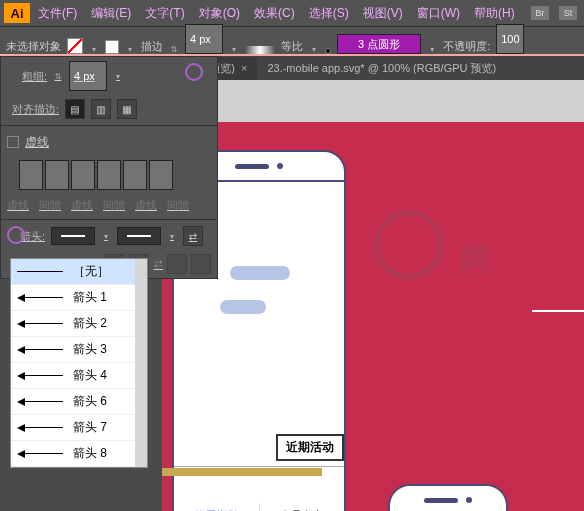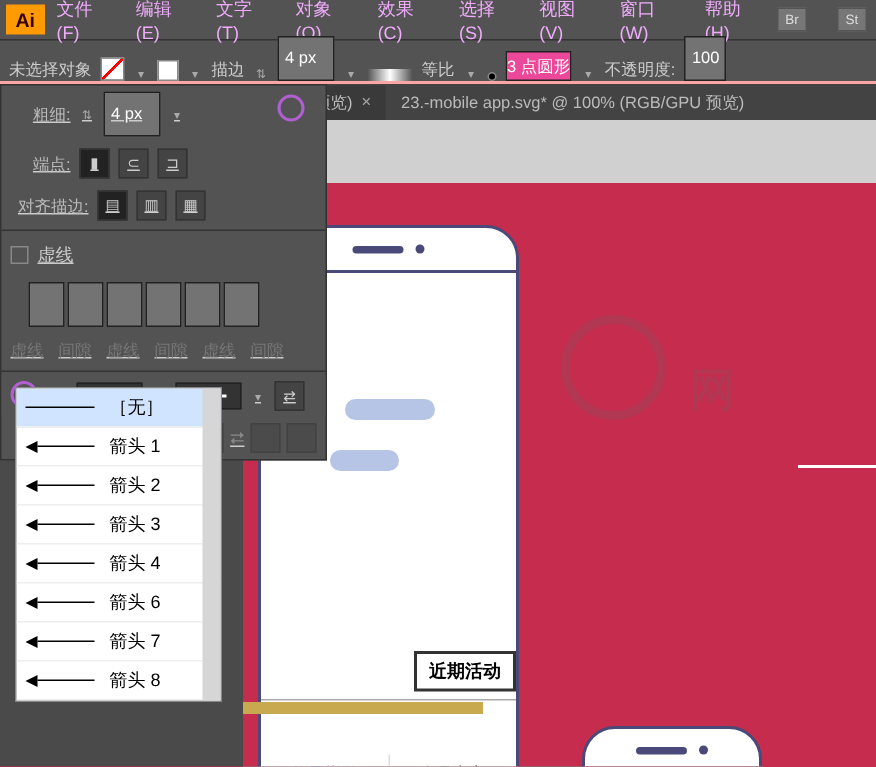--- a/index.html
+++ b/index.html
@@ -1,32 +1,32 @@
 <!DOCTYPE html>
 <html><head>
 <meta charset="utf-8">
 <style>
 * { box-sizing: border-box; margin: 0; padding: 0; font-family: "Microsoft YaHei", Arial, sans-serif; }
 body { background: #4a4a4a; width: 584px; height: 511px; overflow: hidden; font-size: 12px; color: #ccc; position: relative; }
 
 .menubar { background: #535353; height: 26px; display: flex; align-items: center; padding-left: 4px; gap: 2px; }
 .ai-logo { background: #ff9a00; color: #330000; font-weight: bold; width: 26px; height: 20px; display: flex; align-items: center; justify-content: center; font-size: 13px; }
 .menu-item { padding: 20px 6px; color: #f0abfc; font-size: 12px; cursor: pointer; }
-.menu-right { margin-left: auto; display: flex; gap: 20px; align-items: center; padding-right: 6px; }
+.menu-right { margin-left: auto; display: flex; gap: 8px; align-items: center; padding-right: 6px; }
 .menu-btn { background: #777; border: 1px solid #555; width: 20px; height: 16px; font-size: 9px; color: #ddd; display: flex; align-items: center; justify-content: center; }
 
 .optbar { background: #535353; height: 30px; display: flex; align-items: flex-end; padding: 0 6px; gap: 6px; border-top: 1px solid #333; border-bottom: 2px solid #fca5a5; }
 .opt-label { color: #ccc; font-size: 11px; }
 .swatch { width: 16px; height: 16px; border: 1px solid #888; }
 .fill-swatch { background: linear-gradient(135deg, #fff 45%, red 45%, red 55%, #fff 55%); }
 .color-swatch { width: 14px; height: 14px; background: #fff; border: 1px solid #888; display: inline-block; }
 .black-swatch { background: #000; }
 .dd { width: 10px; text-align: center; color: #aaa; font-size: 8px; }
 .num-field { background: #737373; border: 1px solid #222; color: #fff; width: 38px; height: 30px; font-size: 11px; padding: 1px 4px; display: inline-flex; align-items: center; }
-.opt-select { background: #ec4899; border: 1px solid #222; color: #fff; height: 20px; font-size: 11px; padding: 0 0; display: inline-flex; align-items: center; }
+.opt-select { background: #a21caf; border: 1px solid #222; color: #fff; height: 20px; font-size: 11px; padding: 0 20px; display: inline-flex; align-items: center; }
 
 .panel { position: absolute; left: 0; top: 56px; width: 218px; background: #535353; border: 1px solid #333; z-index: 10; text-decoration: underline; }
 .panel-row { display: flex; align-items: center; padding: 4px 6px; gap: 6px; min-height: 28px; }
 .panel-label { color: #bbb; font-size: 11px; min-width: 40px; text-align: right; }
 .icon-btn { width: 20px; height: 20px; background: #444; border: 1px solid #333; display: inline-flex; align-items: center; justify-content: center; font-size: 10px; color: #ccc; }
 .icon-btn.active { background: #222; }
 .checkbox { width: 12px; height: 12px; border: 1px solid #888; display: inline-block; }
 .purple-circle { width: 18px; height: 18px; border: 2px solid #b060d0; border-radius: 50%; display: inline-block; position: absolute; }
 .divider-h { border-top: 1px solid #333; margin: 2px 0; }
 .faded-row { color: #777; font-size: 11px; padding: 4px 6px; display: flex; gap: 10px; }
@@ -161,26 +161,20 @@
 
 <div class="panel">
   <span class="purple-circle" style="right:14px; top:6px;"></span>
   <div class="panel-row">
     <span class="panel-label">粗细:</span>
     <span class="dd">⇅</span>
     <span class="num-field">4 px</span>
     <span class="dd">▾</span>
   </div>
   <div class="panel-row">
-    <span class="panel-label">端点:</span>
-    <span class="icon-btn active">▮</span>
-    <span class="icon-btn">⊂</span>
-    <span class="icon-btn">⊐</span>
-  </div>
-  <div class="panel-row">
     <span class="panel-label" style="min-width:52px">对齐描边:</span>
     <span class="icon-btn active">▤</span>
     <span class="icon-btn">▥</span>
     <span class="icon-btn">▦</span>
   </div>
   <div class="divider-h"></div>
   <div class="panel-row">
     <span class="checkbox"></span>
     <span>虚线</span>
   </div>

